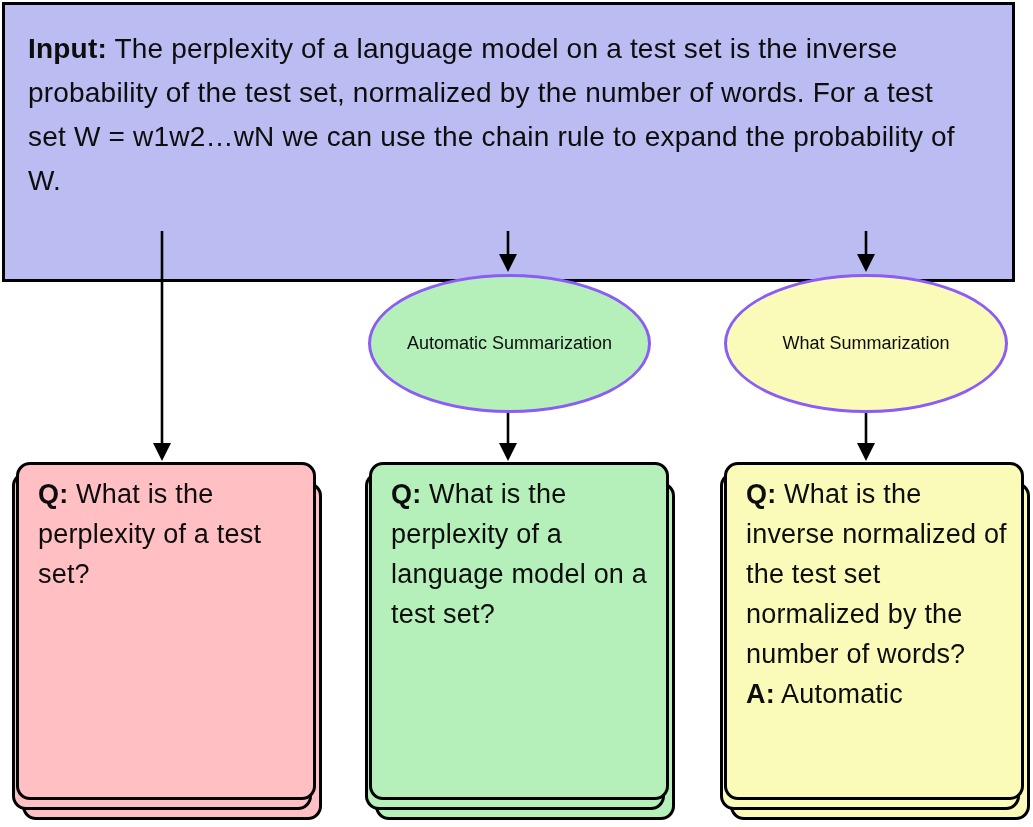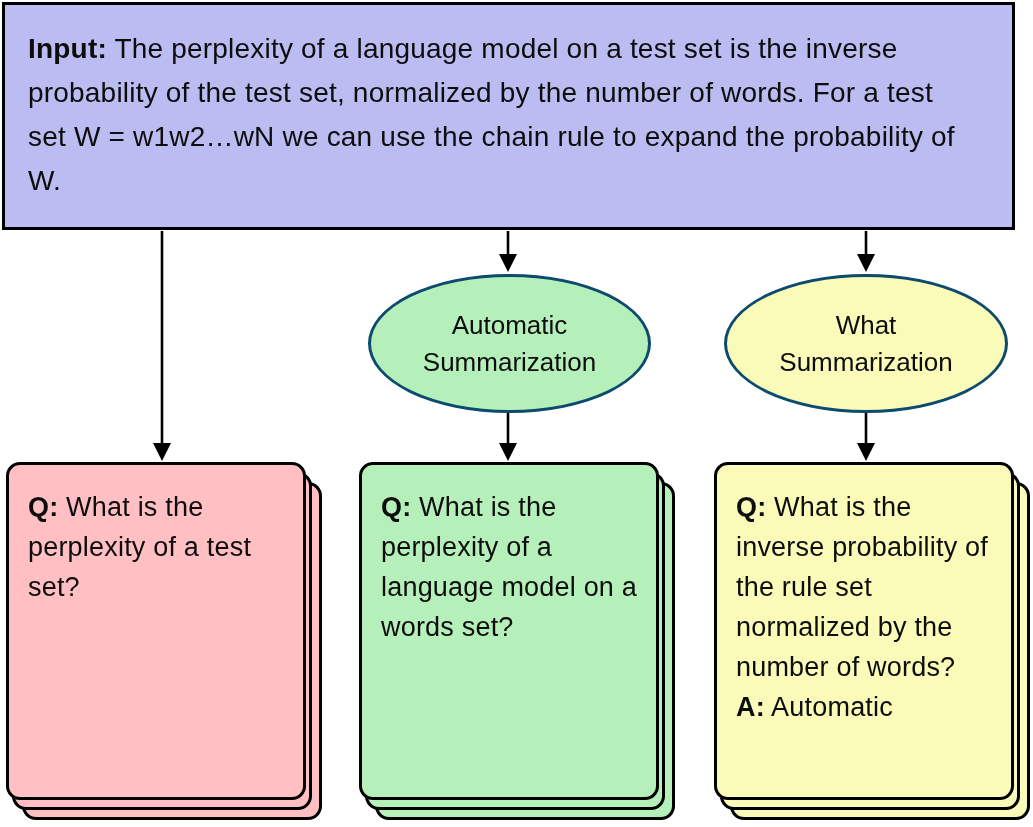--- a/index.html
+++ b/index.html
@@ -11,21 +11,21 @@
     height: 827px;
     background: #ffffff;
     overflow: hidden;
     color: #0d0d0d;
   }
 
   
   .input-box {
     position: absolute;
     left: 2px; top: 2px;
-    width: 1013px; height: 228px;
+    width: 1013px; height: 280px;
     box-sizing: border-box;
     background: var(--input_fill, #bbbcf2);
     border: 3px solid #000;
     padding: 22px 46px 0 23px;
     font-size: 28px;
     line-height: 44px;
     letter-spacing: 0.2px;
   }
   .input-box .bold-label { font-weight: 800; }
 
@@ -36,27 +36,27 @@
     width: 1033px; height: 827px;
     pointer-events: none;
   }
   svg.arrows line { stroke: #000; stroke-width: 2.6; }
   svg.arrows polygon { fill: #000; }
 
   
   .node {
     position: absolute;
     box-sizing: border-box;
-    border: 3px solid #0c4a6e;
+    border: 3px solid #8b5cf6;
     border-radius: 50%;
     display: flex;
     align-items: center;
     justify-content: center;
     text-align: center;
-    font-size: 26px;
+    font-size: 18px;
     line-height: 37px;
   }
   .node .node-label { display: inline-block; width: 220px; }
   .node-automatic {
     left: 368px; top: 274px; width: 283px; height: 139px;
     background: var(--green_fill, #b5f0ba);
   }
   .node-human {
     left: 724px; top: 274px; width: 284px; height: 139px;
     background: var(--yellow_fill, #fafab9);
@@ -70,21 +70,21 @@
 
   .layer, .card {
     position: absolute;
     width: 300px; height: 338px;
     box-sizing: border-box;
     border: 3px solid #000;
     border-radius: 14px;
   }
   .layer.l3 { left: 20px; top: 20px; }
   .layer.l2 { left: 10px; top: 10px; }
-  .card     { left: 4px; top: 0; padding: 22px 14px 0 19px; }
+  .card     { left: 14px; top: 0; padding: 9px 14px 0 19px; }
 
   .stack-direct .layer, .stack-direct .card       { background: var(--pink_fill, #ffbfc3); }
   .stack-automatic .layer, .stack-automatic .card { background: var(--green_fill, #b5f0ba); }
   .stack-human .layer, .stack-human .card         { background: var(--yellow_fill, #fafab9); }
 
   .card p {
     margin: 0;
     font-size: 27px;
     line-height: 40px;
     letter-spacing: 0.2px;
@@ -136,26 +136,26 @@
     <div class="layer l2"></div>
     <div class="card">
       <p><span class="prefix">Q:</span> <span>What is the perplexity of a test set?</span></p>
     </div>
   </div>
 
   <div class="stack stack-automatic">
     <div class="layer l3"></div>
     <div class="layer l2"></div>
     <div class="card">
-      <p><span class="prefix">Q:</span> <span>What is the perplexity of a language model on a words set?</span></p>
+      <p><span class="prefix">Q:</span> <span>What is the perplexity of a language model on a test set?</span></p>
     </div>
   </div>
 
   <div class="stack stack-human">
     <div class="layer l3"></div>
     <div class="layer l2"></div>
     <div class="card">
-      <p><span class="prefix">Q:</span> <span>What is the inverse probability of the rule set normalized by the number of words?</span></p>
+      <p><span class="prefix">Q:</span> <span>What is the inverse normalized of the test set normalized by the number of words?</span></p>
       <p><span class="prefix">A:</span> <span>Automatic</span></p>
     </div>
   </div>
 
 </div>
 
 </body></html>

